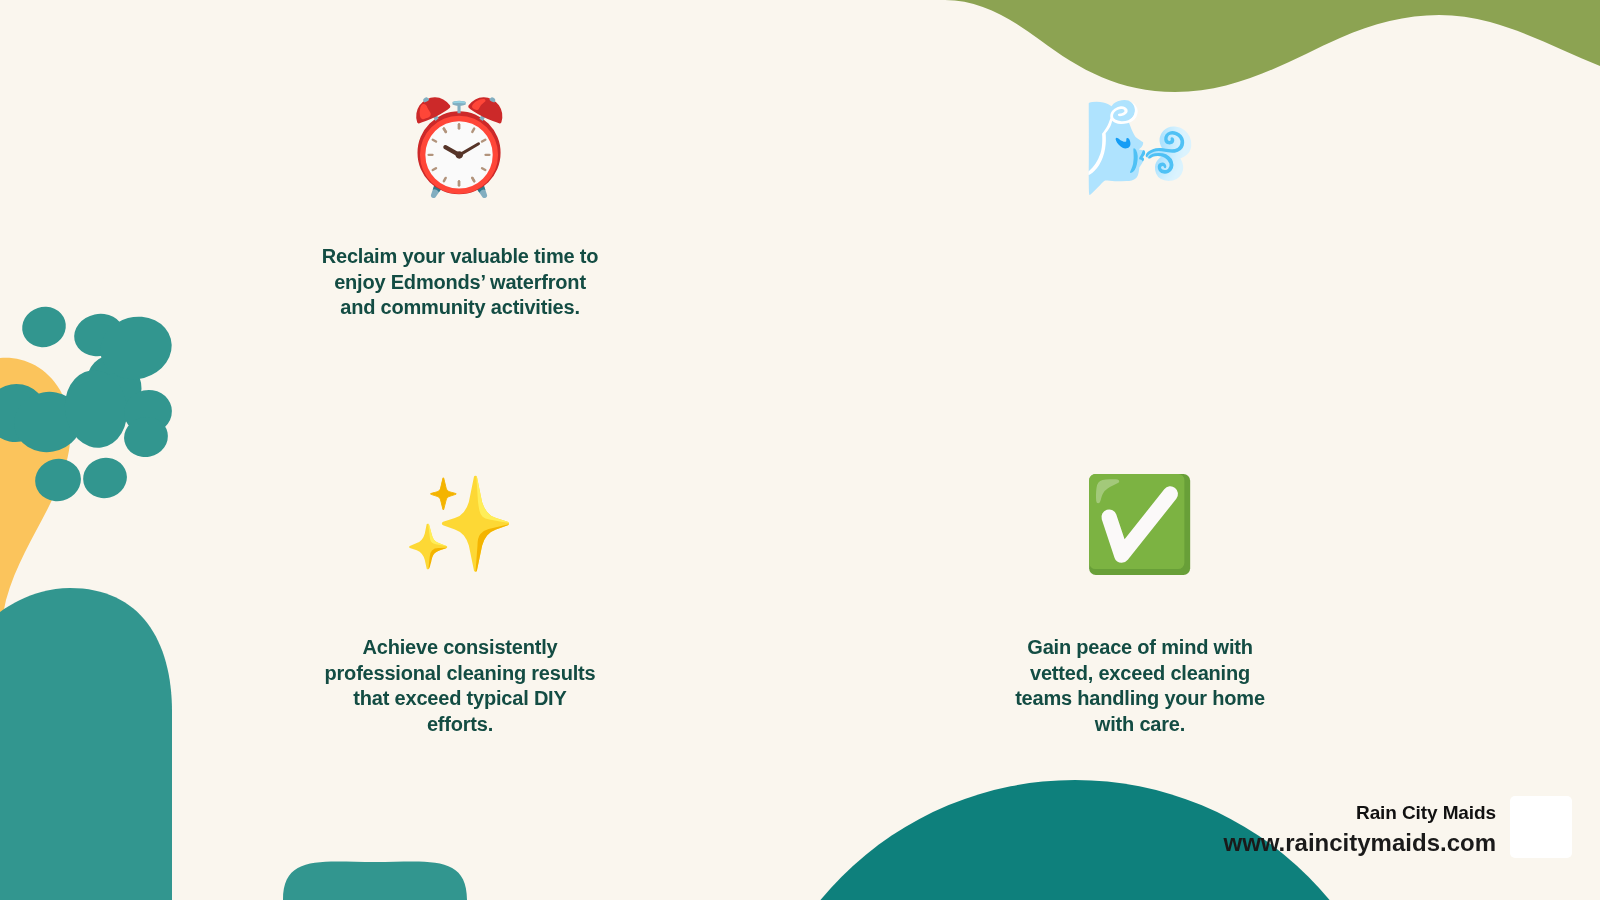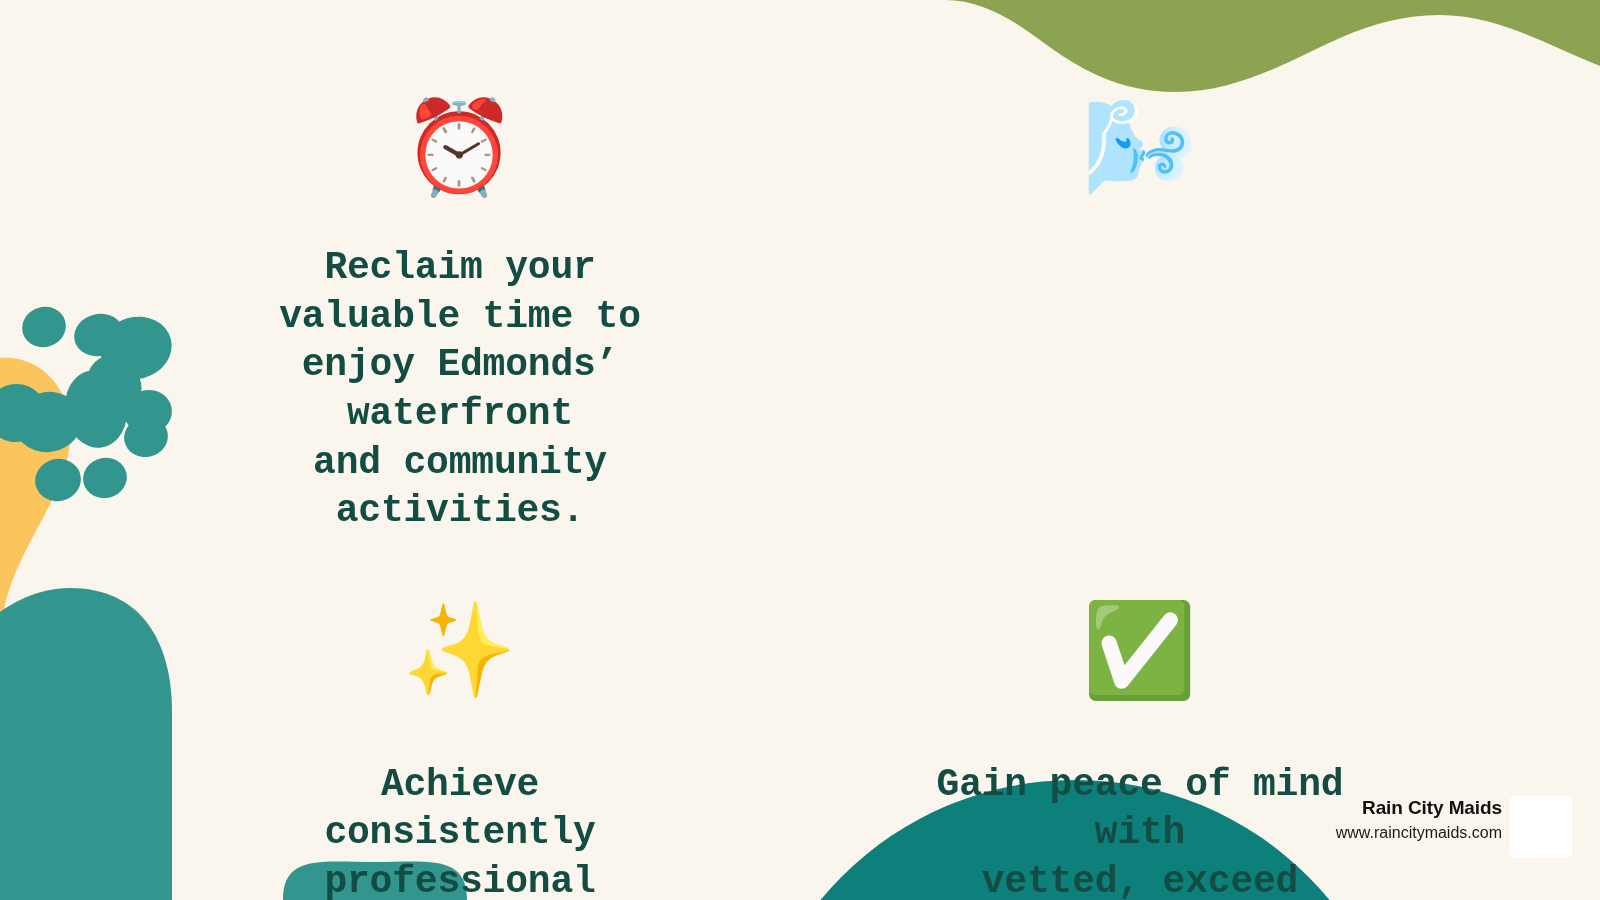--- a/index.html
+++ b/index.html
@@ -56,54 +56,53 @@
     display: flex;
     align-items: center;
     justify-content: center;
     user-select: none;
   }
   .cell.r1 .benefit-icon { margin-bottom: 38px; }
   .cell.r2 .benefit-icon { margin-bottom: 52px; }
 
   .benefit-text {
     color: #134c43;
-    font-size: 38px;
+    font-size: 20px;
     font-weight: bold;
     line-height: 1.28;
     letter-spacing: -0.2px;
     max-width: 430px;
     white-space: pre-line;
-    font-family: Liberation Mono, monospace;
   }
   .cell.c2 .benefit-text { max-width: 420px; }
 
   
   .brand {
     position: absolute;
     right: 28px;
     bottom: 42px;
     display: flex;
-    align-items: flex-start;
-    gap: 8px;
+    align-items: flex-end;
+    gap: 14px;
     margin-top: 40px;
   }
   .brand-text {
     text-align: right;
     line-height: 1.25;
   }
   .brand-name {
     color: #111111;
     font-size: 19px;
     font-weight: bold;
     letter-spacing: -0.1px;
   }
   .brand-url {
     color: #1a1a1a;
-    font-size: 16px;
-    font-weight: normal;
+    font-size: 24px;
+    font-weight: bold;
     margin-top: 3px;
   }
   .brand-logo {
     width: 62px;
     height: 62px;
     background: #ffffff;
     border-radius: 5px;
   }
 </style>
 </head>
@@ -153,21 +152,21 @@
 and community activities.</div>
     </div>
 
     <div class="cell r1 c2">
       <div class="benefit-icon">🌬️</div>
     </div>
 
     <div class="cell r2 c1">
       <div class="benefit-icon">✨</div>
       <div class="benefit-text">Achieve consistently
-professional insured results
+professional cleaning results
 that exceed typical DIY
 efforts.</div>
     </div>
 
     <div class="cell r2 c2">
       <div class="benefit-icon">✅</div>
       <div class="benefit-text">Gain peace of mind with
 vetted, exceed cleaning
 teams handling your home
 with care.</div>

